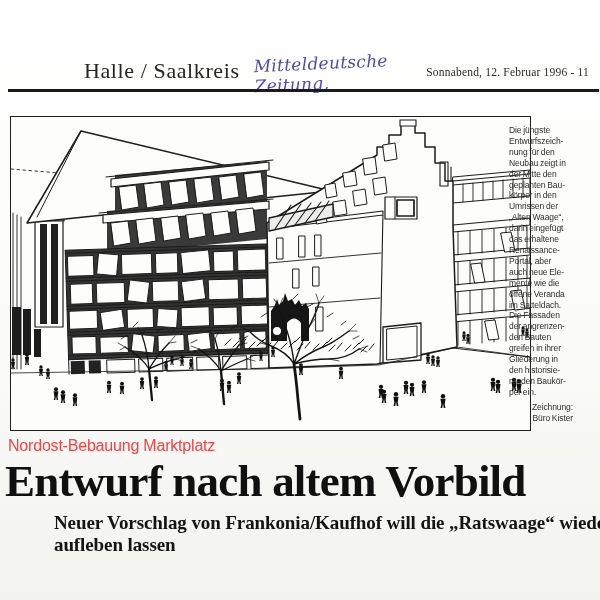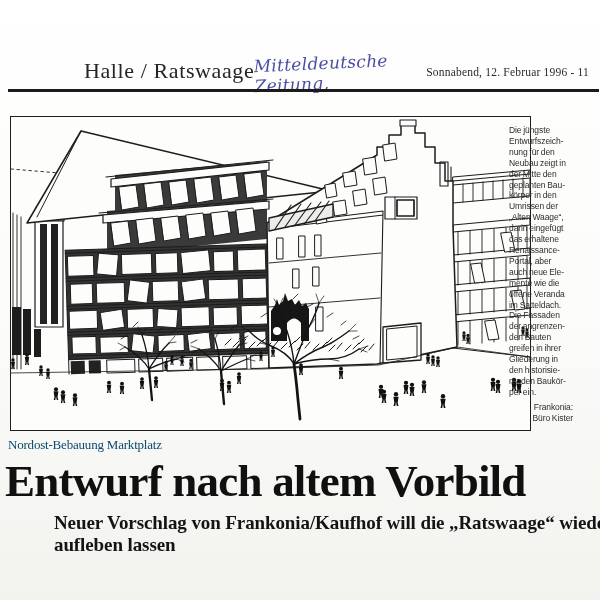--- a/index.html
+++ b/index.html
@@ -31,39 +31,39 @@
   .figure-frame svg{display:block;width:519px;height:313px;}
   .caption-col{
     position:absolute;left:509px;top:125px;width:64px;
     font-family:"Liberation Sans",sans-serif;font-size:8.5px;line-height:10.9px;
     color:#2d2d2d;letter-spacing:-0.1px;word-spacing:-0.4px;
   }
   .caption-text{white-space:pre-line;}
   .caption-credit{white-space:pre-line;text-align:right;margin-top:4px;}
   .kicker{
     position:absolute;left:8px;top:437px;
-    font-family:Liberation Serif, serif;font-size:13px;color:#0c4a6e;letter-spacing:-0.2px;
+    font-family:Liberation Sans, sans-serif;font-size:16px;color:#ef4444;letter-spacing:-0.2px;
   }
   .headline{
     position:absolute;left:5px;top:455px;width:592px;
     font-family:"Liberation Serif",serif;font-weight:700;font-size:45px;
     letter-spacing:-0.8px;color:#101010;line-height:52px;
   }
   .subhead{
     position:absolute;left:8px;top:512px;width:590px;
     font-family:"Liberation Serif",serif;font-weight:700;font-size:19px;
     color:#141414;letter-spacing:-0.1px;margin-left:46px;
   }
 </style>
 </head>
 <body>
 
 <div>
 
-  <div class="section-title">Halle / Ratswaage</div>
+  <div class="section-title">Halle / Saalkreis</div>
   <div class="handwriting" style="color: rgb(77, 77, 166);">Mitteldeutsche Zeitung,</div>
   <div class="dateline">Sonnabend, 12. Februar 1996 - 11</div>
   <div class="header-rule"></div>
 
   <div class="figure-frame">
     <svg viewBox="0 0 519 313" fill="none" stroke="#1c1c1c" stroke-width="1.2" stroke-linejoin="round" stroke-linecap="round">
 
       <path d="M0,52 L72,58" stroke-width="0.9" stroke-dasharray="2.5,3.5"></path>
 
       <g>
@@ -307,21 +307,21 @@
 offene Veranda
 im Satteldach.
 Die Fassaden
 der angrenzen-
 den Bauten
 greifen in ihrer
 Gliederung in
 den historisie-
 renden Baukör-
 per ein.</div>
-    <div class="caption-credit">Frankonia:
+    <div class="caption-credit">Zeichnung:
 Büro Kister</div>
   </div>
 
   <div class="kicker">Nordost-Bebauung Marktplatz</div>
   <div class="headline">Entwurf nach altem Vorbild</div>
   <div class="subhead">Neuer Vorschlag von Frankonia/Kaufhof will die „Ratswaage“ wieder aufleben lassen</div>
 
 </div>
 
 </body></html>

